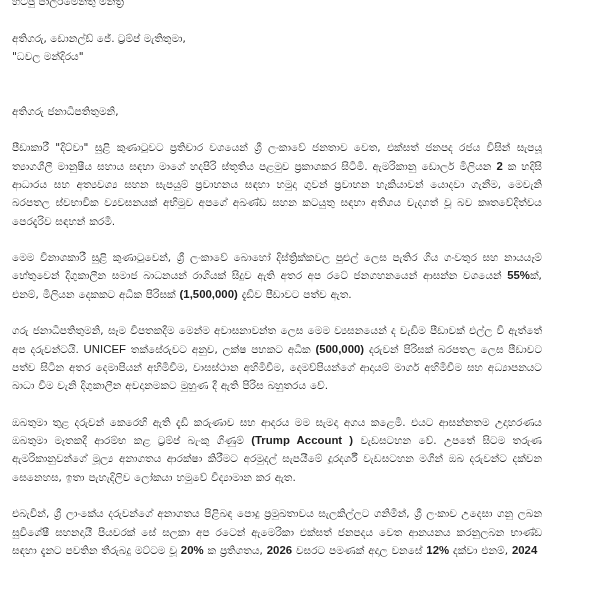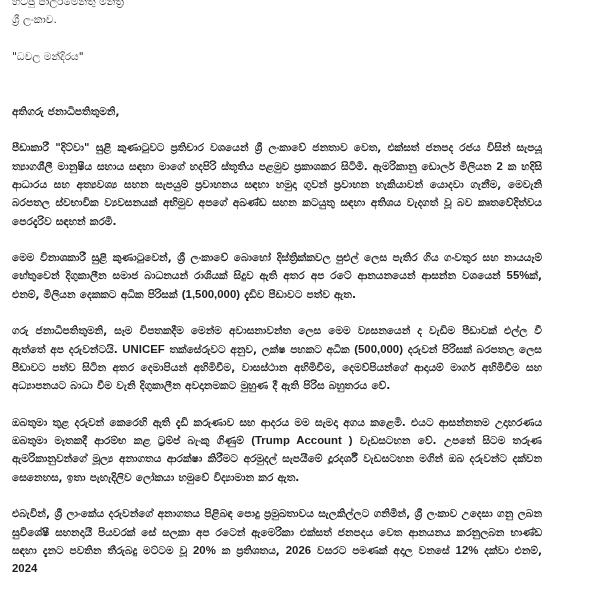--- a/index.html
+++ b/index.html
@@ -31,56 +31,55 @@
       display: block;
       white-space: nowrap;
     }
     .block { margin: 0; }
     .gap { height: 18.3px; }
     .para {
       margin: 0;
       text-align: justify;
       text-align-last: left;
       word-spacing: 0.5px;
-      font-weight: bold;
     }
     b, .latin {
       font-family: "Liberation Sans", "DejaVu Sans", sans-serif;
       font-size: 11.4px;
     }
   </style>
 </head>
 <body>
 
 <div class="page">
   <div class="doc">
 
     <div class="block">
       <span class="addr-line">හිටපු පාර්ලිමේන්තු මන්ත්‍රී</span>
-      <span class="addr-line">ශ්‍රී ලංකාව.</span>
       <span class="addr-line"></span>
     </div>
 
     <div class="gap"></div>
 
     <div class="block">
+      <span class="addr-line">අතිගරු, ඩොනල්ඩ් ජේ. ට්‍රම්ප් මැතිතුමා,</span>
       <span class="addr-line">"ධවල මන්දිරය"</span>
     </div>
 
     <div class="gap"></div>
     <div class="gap"></div>
 
     <p class="para">අතිගරු ජනාධිපතිතුමනි,</p>
 
     <div class="gap"></div>
 
     <p class="para"><span>පීඩාකාරී "දිට්වා" සුළි කුණාටුවට ප්‍රතිචාර වශයෙන් ශ්‍රී ලංකාවේ ජනතාව වෙත, එක්සත් ජනපද රජය විසින් සැපයූ ත්‍යාගශීලී මානුෂීය සහාය සඳහා මාගේ හදපිරි ස්තූතිය පළමුව ප්‍රකාශකර සිටිමි. ඇමරිකානු ඩොලර් මිලියන </span><b>2</b><span> ක හදිසි ආධාරය සහ අත්‍යවශ්‍ය සහන සැපයුම් ප්‍රවාහනය සඳහා හමුදා ගුවන් ප්‍රවාහන හැකියාවන් යොදවා ගැනීම, මෙවැනි බරපතල ස්වභාවික ව්‍යවසනයක් අභිමුව අපගේ අඛණ්ඩ සහන කටයුතු සඳහා අතිශය වැදගත් වූ බව කෘතවේදිත්වය පෙරදැරිව සඳහන් කරමි.</span></p>
     <div class="gap"></div>
 
-    <p class="para"><span>මෙම විනාශකාරී සුළි කුණාටුවෙන්, ශ්‍රී ලංකාවේ බොහෝ දිස්ත්‍රික්කවල පුළුල් ලෙස පැතිර ගිය ගංවතුර සහ නායයෑම් හේතුවෙන් දිගුකාලීන සමාජ බාධනයන් රාශියක් සිදුව ඇති අතර අප රටේ ආනයනයෙන් ආසන්න වශයෙන් </span><b>55%</b><span>ක්, එනම්, මිලියන දෙකකට අධික පිරිසක් </span><b>(1,500,000)</b><span> දැඩිව පීඩාවට පත්ව ඇත.</span></p>
+    <p class="para"><span>මෙම විනාශකාරී සුළි කුණාටුවෙන්, ශ්‍රී ලංකාවේ බොහෝ දිස්ත්‍රික්කවල පුළුල් ලෙස පැතිර ගිය ගංවතුර සහ නායයෑම් හේතුවෙන් දිගුකාලීන සමාජ බාධනයන් රාශියක් සිදුව ඇති අතර අප රටේ ජනගහනයෙන් ආසන්න වශයෙන් </span><b>55%</b><span>ක්, එනම්, මිලියන දෙකකට අධික පිරිසක් </span><b>(1,500,000)</b><span> දැඩිව පීඩාවට පත්ව ඇත.</span></p>
     <div class="gap"></div>
 
     <p class="para"><span>ගරු ජනාධිපතිතුමනි, සෑම විපතකදීම මෙන්ම අවාසනාවන්ත ලෙස මෙම ව්‍යසනයෙන් ද වැඩිම පීඩාවක් එල්ල වී ඇත්තේ අප දරුවන්ටයි. </span><span class="latin">UNICEF</span><span> තක්සේරුවට අනුව, ලක්ෂ පහකට අධික </span><b>(500,000)</b><span> දරුවන් පිරිසක් බරපතල ලෙස පීඩාවට පත්ව සිටින අතර දෙමාපියන් අහිමිවීම, වාසස්ථාන අහිමිවීම, දෙමව්පියන්ගේ ආදායම් මාර්ග අහිමිවීම සහ අධ්‍යාපනයට බාධා වීම වැනි දිගුකාලීන අවදානමකට මුහුණ දී ඇති පිරිස බහුතරය වේ.</span></p>
     <div class="gap"></div>
 
     <p class="para"><span>ඔබතුමා තුළ දරුවන් කෙරෙහි ඇති දැඩි කරුණාව සහ ආදරය මම සැමදා අගය කළෙමි. එයට ආසන්නතම උදාහරණය ඔබතුමා මෑතකදී ආරම්භ කළ ට්‍රම්ප් බැංකු ගිණුම් </span><b>(Trump Account )</b><span> වැඩසටහන වේ. උපතේ සිටම තරුණ ඇමරිකානුවන්ගේ මූල්‍ය අනාගතය ආරක්ෂා කිරීමට අරමුදල් සැපයීමේ දූරදර්ශී වැඩසටහන මගින් ඔබ දරුවන්ට දක්වන සෙනෙහස, ඉතා පැහැදිලිව  ලෝකයා හමුවේ විද්‍යාමාන කර ඇත.</span></p>
     <div class="gap"></div>
 
     <p class="para"><span>එබැවින්, ශ්‍රී ලාංකේය දරුවන්ගේ අනාගතය පිළිබඳ පොදු ප්‍රමුඛතාවය සැලකිල්ලට ගනිමින්, ශ්‍රී ලංකාව උදෙසා ගනු ලබන සුවිශේෂී සහනදායී පියවරක් සේ සලකා අප රටෙන් ඇමෙරිකා එක්සත් ජනපදය වෙත ආනයනය කරනුලබන භාණ්ඩ සඳහා දැනට පවතින තීරුබදු මට්ටම වූ </span><b>20%</b><span> ක ප්‍රතිශතය, </span><b>2026</b><span> වසරට පමණක් අදාල වනසේ </span><b>12%</b><span> දක්වා එනම්, </span><b>2024</b></p>
   </div>

